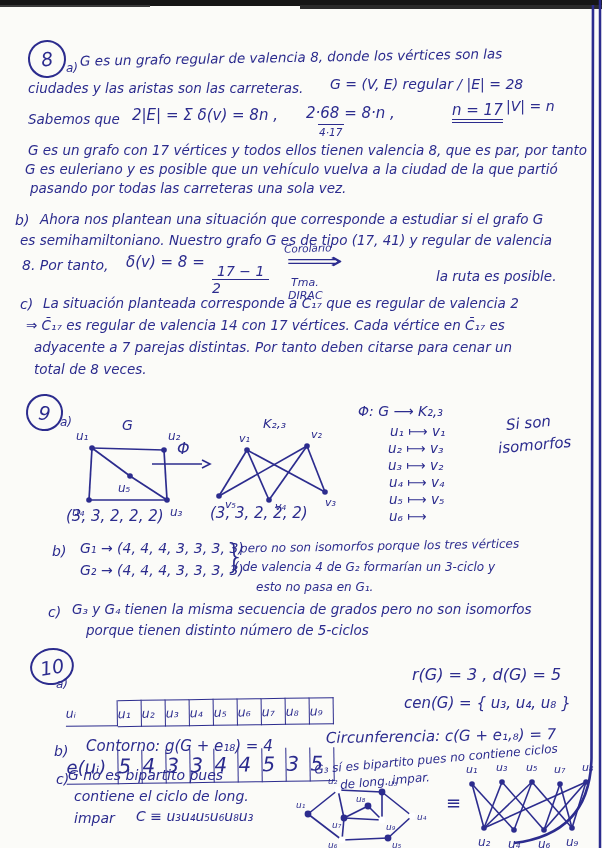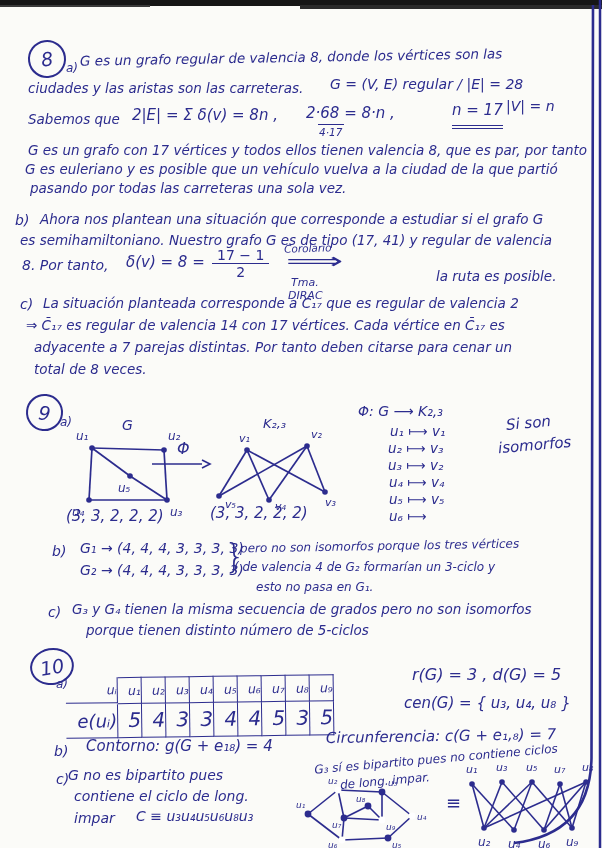--- a/index.html
+++ b/index.html
@@ -16,37 +16,37 @@
   }.fs10{font-size:10.5px}.fs11{font-size:11px}
   .fs12{font-size:12px}.fs14{font-size:14px}.fs15{font-size:15px}
   .fs16{font-size:16px}.fs18{font-size:18px}
   .rot-1{transform:rotate(-1deg)}.rot-2{transform:rotate(-2deg)}
   .rot-5{transform:rotate(-5deg)}
   .circle{
     position:absolute;border:2.4px solid var(--ink);border-radius:50%;
     display:flex;align-items:center;justify-content:center;
     color:var(--ink);font-style:italic;font-size:19px;
   }
-  .dbl{border-bottom:4px double var(--ink);padding-bottom:6px;}
-  .frac{position:absolute;text-align:center;color:var(--ink);}
+  .dbl{border-bottom:4px double var(--ink);padding-bottom:0;}
+  .frac{position:absolute;color:var(--ink);font-style:italic;margin-top:16px;}
   .frac .num{font-size:14px;border-bottom:1.7px solid var(--ink);padding:0 5px;}
   .frac .den{font-size:14px;}
   .bigarrow{
     position:absolute;color:var(--ink);font-size:21px;font-style:normal;
     transform:scaleX(1.9);transform-origin:left center;
   }
   .brace{position:absolute;color:var(--ink);font-size:34px;font-style:normal;font-weight:100;}
   .notebar{position:absolute;border-top:1.5px solid var(--ink);}
   
   .tbl{
     position:absolute;left:66px;top:676px;
     display:grid;grid-template-columns:52px repeat(9,24px);
     transform:rotate(-0.8deg);color:var(--ink);font-style:italic;
   }
-  .tbl .c{border-right:1.6px solid var(--ink);text-align:right;}
+  .tbl .c{border-right:1.6px solid var(--ink);text-align:left;margin-top:23px;}
   .tbl .r1{height:25px;line-height:25px;font-size:12.5px;
            border-bottom:1.9px solid var(--ink);border-top:1.4px solid var(--ink);}
   .tbl .hcell{border-top:none;}
   .tbl .r2{height:33px;line-height:33px;font-size:20px;border-bottom:1.5px solid var(--ink);}
   .tbl .h2cell{font-size:18px;}
   svg{position:absolute;overflow:visible;}
   svg line, svg path{stroke:var(--ink);fill:none;}
   svg text{fill:var(--ink);font-family:"DejaVu Sans",sans-serif;font-style:italic;}
 </style>
 </head>

